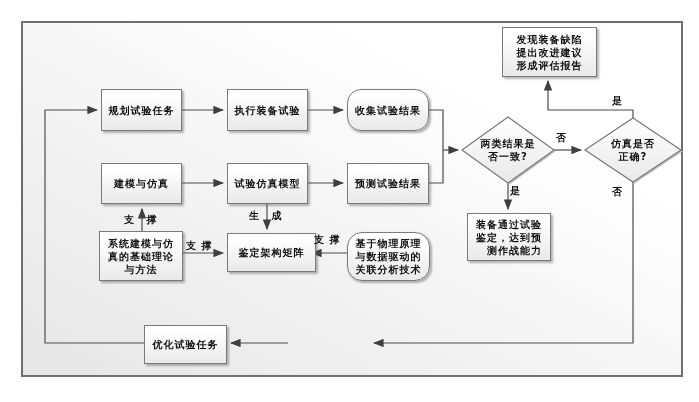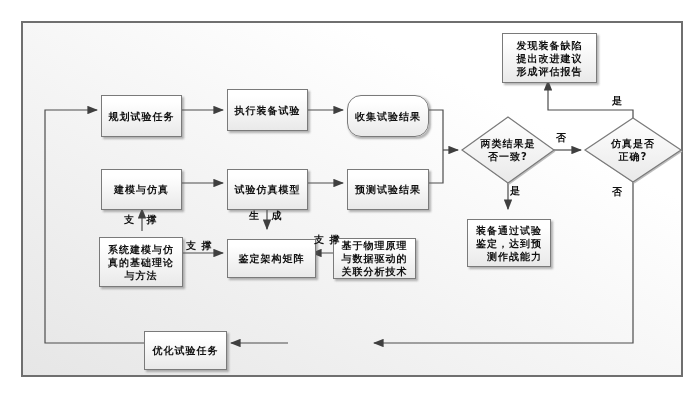--- a/index.html
+++ b/index.html
@@ -13,21 +13,21 @@
     background:linear-gradient(to bottom left,#ffffff 25%,#e6e6e6 100%);
   }
   svg.wires{position:absolute;left:0;top:0;z-index:2;}
   .node{
     position:absolute;z-index:3;display:flex;align-items:center;justify-content:center;
     text-align:center;box-sizing:border-box;
     background:linear-gradient(180deg,#ffffff 15%,#e9e9e9 100%);
     border:1px solid #7a7a7a;
     box-shadow:1.5px 1.5px 2px rgba(90,90,90,.45);
     font-size:10px;line-height:13px;font-weight:bold;color:#111111;
-    letter-spacing:1px;white-space:pre-line;padding:1px;margin-top:6px;
+    letter-spacing:1px;white-space:pre-line;padding:1px;
   }
   .dtext{
     position:absolute;z-index:4;display:flex;align-items:center;justify-content:center;
     text-align:center;font-size:10px;line-height:13px;font-weight:bold;color:#111111;
     letter-spacing:1px;white-space:pre-line;background:transparent;
   }
   .lbl{
     position:absolute;z-index:4;font-size:10px;line-height:12px;font-weight:bold;
     color:#111111;letter-spacing:1px;white-space:nowrap;
   }
@@ -69,36 +69,36 @@
     </g>
     <g>
       <polygon points="463.5,151.5 509.5,118.5 555.5,151.5 509.5,184.5" fill="#bdbdbd"></polygon>
       <polygon points="462,150 508,117 554,150 508,183" fill="url(#dg)" stroke="#7a7a7a" stroke-width="1.2"></polygon>
       <polygon points="586.5,151.5 634.5,119.5 682.5,151.5 634.5,183.5" fill="#bdbdbd"></polygon>
       <polygon points="585,150 633,118 681,150 633,182" fill="url(#dg)" stroke="#7a7a7a" stroke-width="1.2"></polygon>
     </g>
   </svg>
 
   <div class="node" style="left:101px;top:89px;width:81px;height:42px;">规划试验任务</div>
-  <div class="node" style="left:227px;top:83px;width:81px;height:42px;">执行装备试验</div>
+  <div class="node" style="left:227px;top:89px;width:81px;height:42px;">执行装备试验</div>
   <div class="node" style="left:347px;top:89px;width:82px;height:42px;border-radius:14px;">收集试验结果</div>
   <div class="node" style="left:101px;top:163px;width:81px;height:41px;">建模与仿真</div>
   <div class="node" style="left:227px;top:163px;width:81px;height:41px;">试验仿真模型</div>
   <div class="node" style="left:347px;top:163px;width:82px;height:41px;">预测试验结果</div>
   <div class="node" style="left:502px;top:27px;width:95px;height:50px;">发现装备缺陷
 提出改进建议
 形成评估报告</div>
   <div class="node" style="left:467px;top:213px;width:84px;height:48px;text-align:right;">装备通过试验
 鉴定，达到预
 测作战能力</div>
   <div class="node" style="left:99px;top:231px;width:84px;height:50px;text-align:center;">系统建模与仿
 真的基础理论
 与方法</div>
   <div class="node" style="left:227px;top:233px;width:89px;height:39px;">鉴定架构矩阵</div>
-  <div class="node" style="left:333px;top:232px;width:83px;height:41px;">基于物理原理
+  <div class="node" style="left:347px;top:232px;width:83px;height:49px;border-radius:15px;">基于物理原理
 与数据驱动的
 关联分析技术</div>
   <div class="node" style="left:144px;top:325px;width:83px;height:39px;">优化试验任务</div>
 
   <div class="dtext" style="left:466px;top:122px;width:84px;height:56px;">两类结果是
 否一致?</div>
   <div class="dtext" style="left:591px;top:124px;width:84px;height:52px;">仿真是否
 正确?</div>
 
   <div class="lbl" style="left:510px;top:185px;">是</div>

